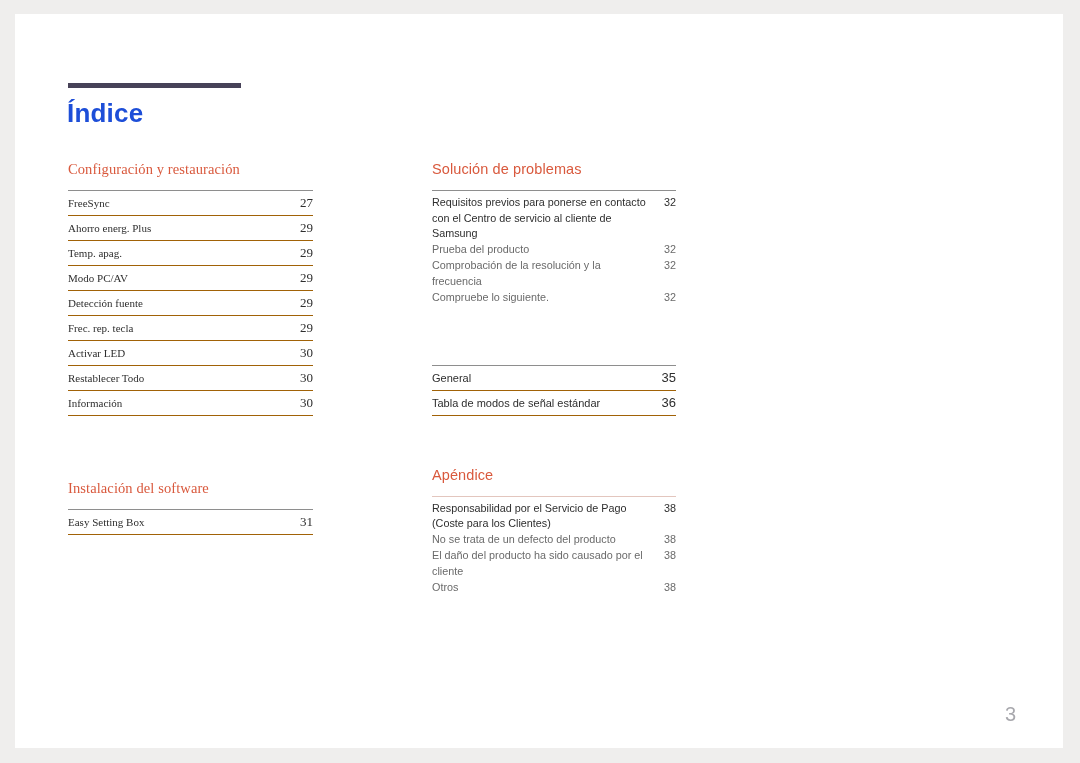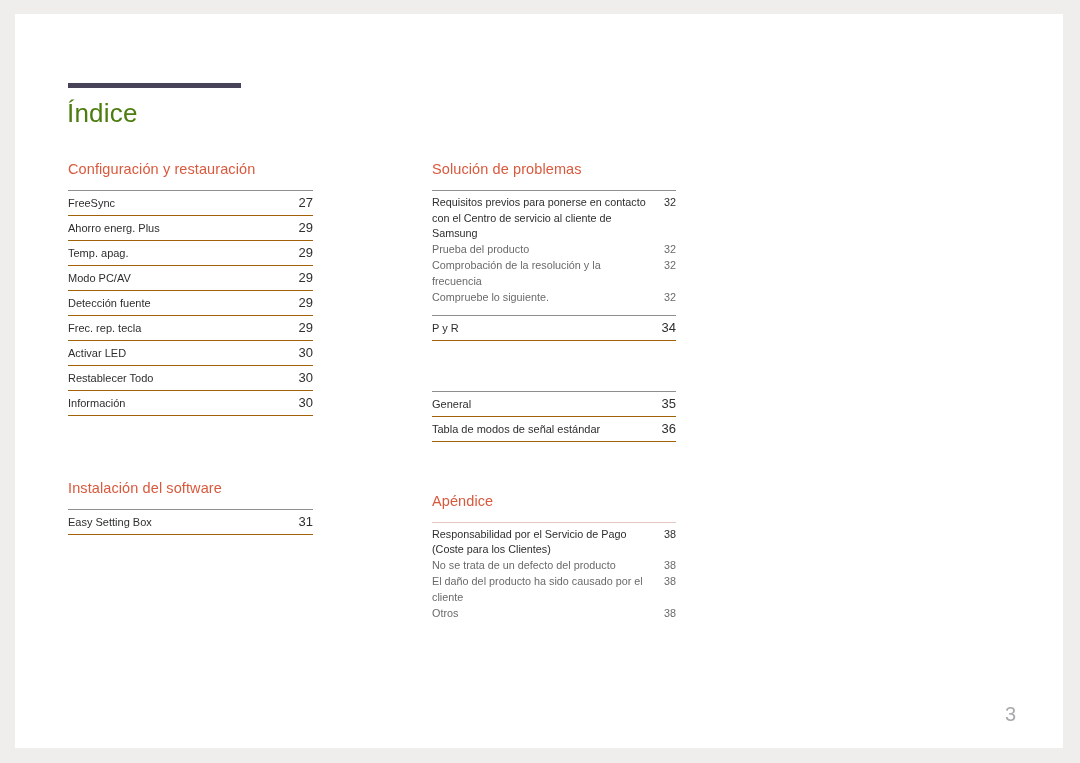--- a/index.html
+++ b/index.html
@@ -28,35 +28,35 @@
     width: 173px;
     height: 5px;
     background: #474258;
   }
   .page-title {
     position: absolute;
     left: 52px;
     top: 82px;
     font-size: 26px;
     line-height: 34px;
-    color: #4d7c0f;
-    font-weight: 400;
+    color: #1d4ed8;
+    font-weight: 700;
     letter-spacing: 0.2px;
   }
   .columns {
     position: absolute;
     left: 0;
     top: 146px;
     width: 1048px;
   }
   .col {
     position: absolute;
     top: 0;
   }
-  .col-left { left: 53px; width: 245px; }
+  .col-left { left: 53px; width: 245px; font-family: Liberation Serif, serif; }
   .col-right { left: 417px; width: 244px; }
 
   .section { margin-bottom: 0; }
   .section-heading {
     color: #d9593d;
     font-size: 14.5px;
     line-height: 18px;
     font-weight: 400;
     letter-spacing: 0.1px;
     padding-bottom: 12px;
@@ -214,24 +214,20 @@
           </div>
           <div class="entry sub">
             <span class="label">Comprobación de la resolución y la frecuencia</span>
             <span class="num">32</span>
           </div>
           <div class="entry sub">
             <span class="label">Compruebe lo siguiente.</span>
             <span class="num">32</span>
           </div>
           <div class="group-gap"></div>
-          <div class="entry topline">
-            <span class="label">P y R</span>
-            <span class="num">34</span>
-          </div>
         </div>
       </div>
 
       <div class="section-gap-md"></div>
 
       <div class="section">
         <div class="entries">
           <div class="entry">
             <span class="label">General</span>
             <span class="num">35</span>

